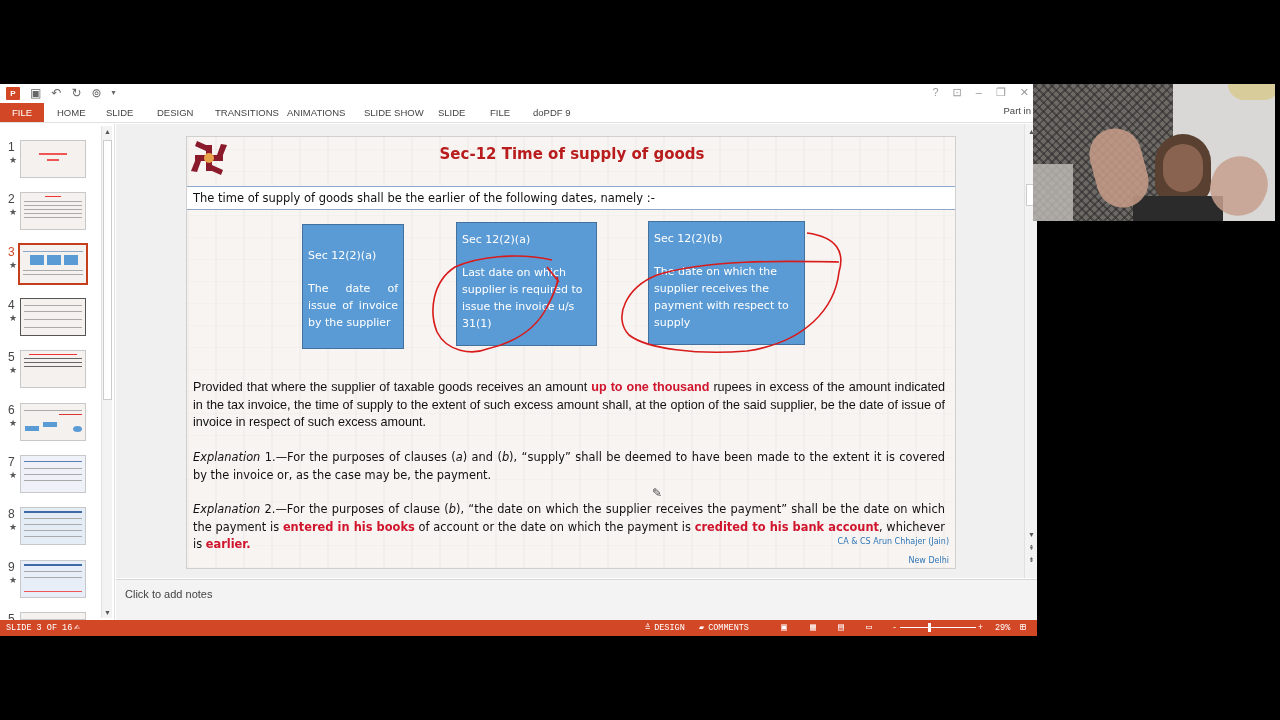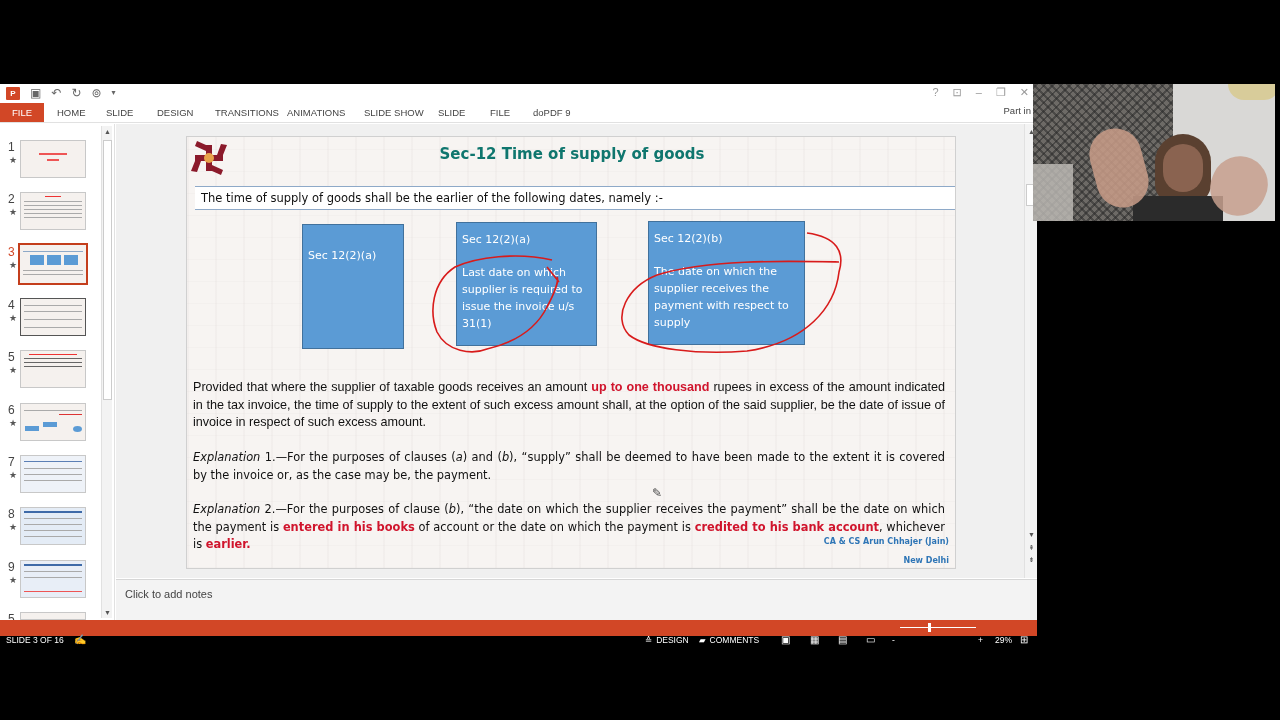--- a/index.html
+++ b/index.html
@@ -36,58 +36,58 @@
   
   .mini-title { position: absolute; left: 8px; right: 8px; height: 2px; background: #e33; }
   .mini-line { position: absolute; left: 3px; right: 3px; height: 1px; background: #aaa; }
   .mini-box { position: absolute; width: 14px; height: 10px; background: #5b9bd5; }
 
   
   .edit-area { position: absolute; left: 116px; top: 40px; width: 908px; height: 454px; background: #f0f0f0; }
   .slide { position: absolute; left: 70px; top: 12px; width: 770px; height: 433px; background: #f7f4f2; border: 1px solid #d0d0d0; overflow: hidden; }
   .slide-bgtex { position: absolute; inset: 0; background-image: repeating-linear-gradient(90deg, rgba(200,190,190,0.10) 0 2px, transparent 2px 28px), repeating-linear-gradient(0deg, rgba(200,190,190,0.08) 0 1px, transparent 1px 22px); }
   .logo { position: absolute; left: 2px; top: 2px; width: 40px; height: 38px; }
-  .slide-title { position: absolute; left: 0; width: 770px; top: 8px; text-align: center; font-family: "DejaVu Sans", sans-serif; font-size: 15px; font-weight: bold; color: #0f766e; padding-left: 0; }
-  .intro-box { position: absolute; left: 8px; top: 49px; width: 770px; height: 24px; border-top: 1px solid #8ea9c8; border-bottom: 1px solid #8ea9c8; background: #fff; font-family: "DejaVu Sans", sans-serif; font-size: 11.5px; color: #111; padding-left: 6px; line-height: 22px; }
+  .slide-title { position: absolute; left: 0; width: 770px; top: 8px; text-align: center; font-family: "DejaVu Sans", sans-serif; font-size: 15px; font-weight: bold; color: #b91c1c; padding-left: 0; }
+  .intro-box { position: absolute; left: 0; top: 49px; width: 770px; height: 24px; border-top: 1px solid #8ea9c8; border-bottom: 1px solid #8ea9c8; background: #fff; font-family: "DejaVu Sans", sans-serif; font-size: 11.5px; color: #111; padding-left: 6px; line-height: 22px; }
 
   .bluebox { position: absolute; background: #5b9bd5; border: 1px solid #41719c; color: #fff; font-family: "DejaVu Sans", sans-serif; font-size: 11px; line-height: 17px; padding: 8px 5px; }
   .bluebox .head { display: block; margin-bottom: 16px; }
   .bluebox .body { display: block; }
   .box1 { left: 115px; top: 87px; width: 102px; height: 125px; padding-top: 22px; }
   .box1 .body { text-align: justify; }
   .box2 { left: 269px; top: 85px; width: 141px; height: 124px; }
   .box3 { left: 461px; top: 84px; width: 157px; height: 124px; }
 
   .annot { position: absolute; left: 0; top: 0; width: 770px; height: 433px; pointer-events: none; }
 
   .para { position: absolute; left: 6px; width: 752px; font-size: 12.2px; color: #111; line-height: 17.5px; text-align: justify; }
   .para.arial { font-family: "Liberation Sans", sans-serif; font-size: 12.6px; }
   .para.calibri { font-family: "DejaVu Sans", sans-serif; font-size: 11.4px; }
   .red { color: #d0142c; font-weight: bold; }
   .em { font-style: italic; }
   .p1 { top: 242px; }
   .p2 { top: 312px; }
   .p3 { top: 364px; }
-  .credit { position: absolute; right: 6px; font-family: "DejaVu Sans", sans-serif; font-size: 8px; font-weight: bold; color: #2e75b6; }
+  .credit { position: absolute; right: 6px; font-family: "DejaVu Sans", sans-serif; font-size: 8px; font-weight: normal; color: #2e75b6; }
   .credit.c1 { top: 400px; }
   .credit.c2 { top: 419px; }
 
   .pen-cursor { position: absolute; left: 536px; top: 362px; font-size: 12px; color: #444; transform: rotate(0deg); }
 
   .edit-scroll { position: absolute; left: 1024px; top: 40px; width: 13px; height: 454px; background: #f3f3f3; border-left: 1px solid #e1e1e1; }
   .edit-scroll .btn { position: absolute; left: 1px; width: 11px; height: 11px; font-size: 7px; color: #555; text-align: center; line-height: 11px; }
   .edit-scroll .thumbbar { position: absolute; left: 1px; top: 60px; width: 10px; height: 22px; background: #fff; border: 1px solid #ccc; }
 
   
   .notes { position: absolute; left: 116px; top: 495px; width: 921px; height: 41px; background: #f3f3f3; border-top: 1px solid #d6d6d6; }
   .notes-text { position: absolute; left: 9px; top: 8px; font-size: 11px; color: #444; }
 
   
   .statusbar { position: absolute; left: 0; top: 536px; width: 1037px; height: 16px; background: #d24726; color: #fff; font-size: 8.5px; line-height: 16px; }
-  .sb-item { position: absolute; top: 12px; display: flex; align-items: center; gap: 4px; }
+  .sb-item { position: absolute; top: 0; display: flex; align-items: center; gap: 4px; font-family: Liberation Mono, monospace; }
   .zoom-slider { position: absolute; left: 900px; top: 7px; width: 76px; height: 1px; background: #fff; }
   .zoom-knob { position: absolute; left: 928px; top: 3px; width: 3px; height: 9px; background: #fff; }
 
   
   .webcam { position: absolute; left: 1033px; top: 84px; width: 242px; height: 137px; overflow: hidden; background: #7b7670; }
   .cam-grid { position: absolute; left: 0; top: 0; width: 140px; height: 137px; background-color: #6d6a66; background-image: repeating-linear-gradient(45deg, rgba(40,40,40,0.5) 0 2px, transparent 2px 6px), repeating-linear-gradient(-45deg, rgba(40,40,40,0.5) 0 2px, transparent 2px 6px); }
   .cam-wall { position: absolute; left: 140px; top: 0; width: 102px; height: 137px; background: #d9d8d6; }
   .cam-clock { position: absolute; left: 195px; top: 0; width: 52px; height: 16px; background: #d8cc9a; border-radius: 0 0 26px 26px; }
   .cam-person { position: absolute; left: 122px; top: 50px; width: 56px; height: 70px; background: #5a4030; border-radius: 28px 28px 20px 20px; }
   .cam-face { position: absolute; left: 130px; top: 60px; width: 40px; height: 48px; background: #8a6350; border-radius: 20px; }
@@ -255,20 +255,21 @@
           <path d="M34 16 L38 6 L32 5 L28 16 Z"></path>
         </g>
         <circle cx="20" cy="19" r="5" fill="#e8a24a"></circle>
       </svg>
 
       <div class="slide-title">Sec-12 Time of supply of goods</div>
       <div class="intro-box">The time of supply of goods shall be the earlier of the following dates, namely :-</div>
 
       <div class="bluebox box1">
         <span class="head">Sec 12(2)(a)</span>
+        <span class="body">The date of issue of invoice by the supplier</span>
       </div>
       <div class="bluebox box2">
         <span class="head">Sec 12(2)(a)</span>
         <span class="body">Last date on which supplier is required to issue the invoice u/s 31(1)</span>
       </div>
       <div class="bluebox box3">
         <span class="head">Sec 12(2)(b)</span>
         <span class="body">The date on which the supplier receives the payment with respect to supply</span>
       </div>
 

